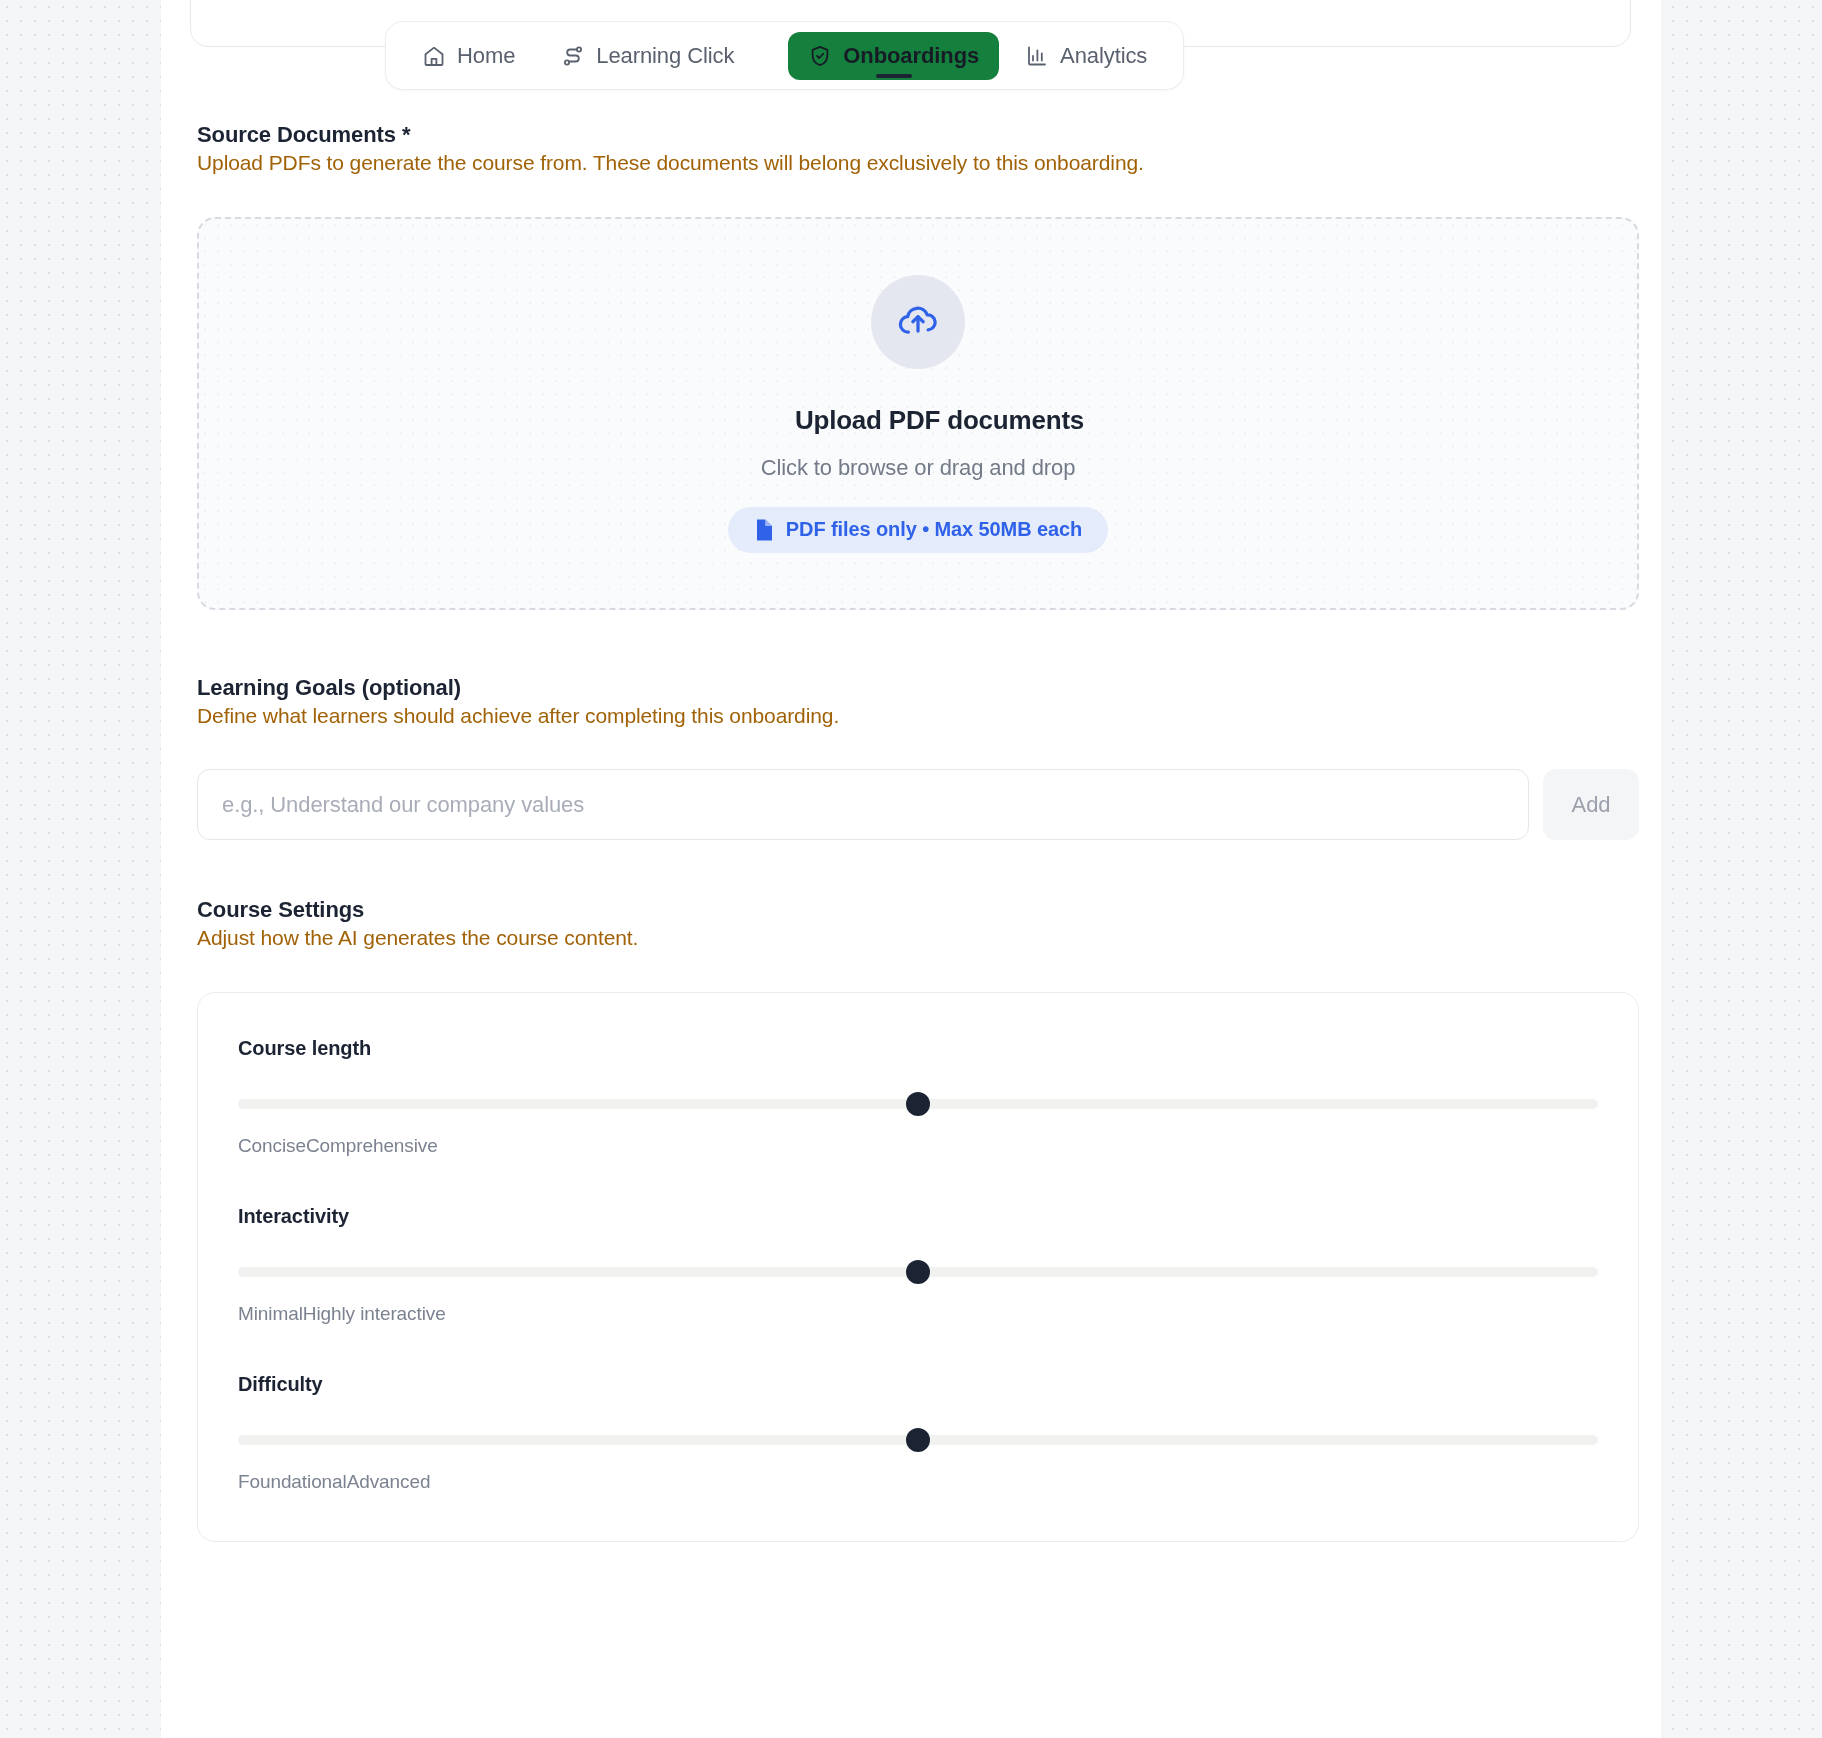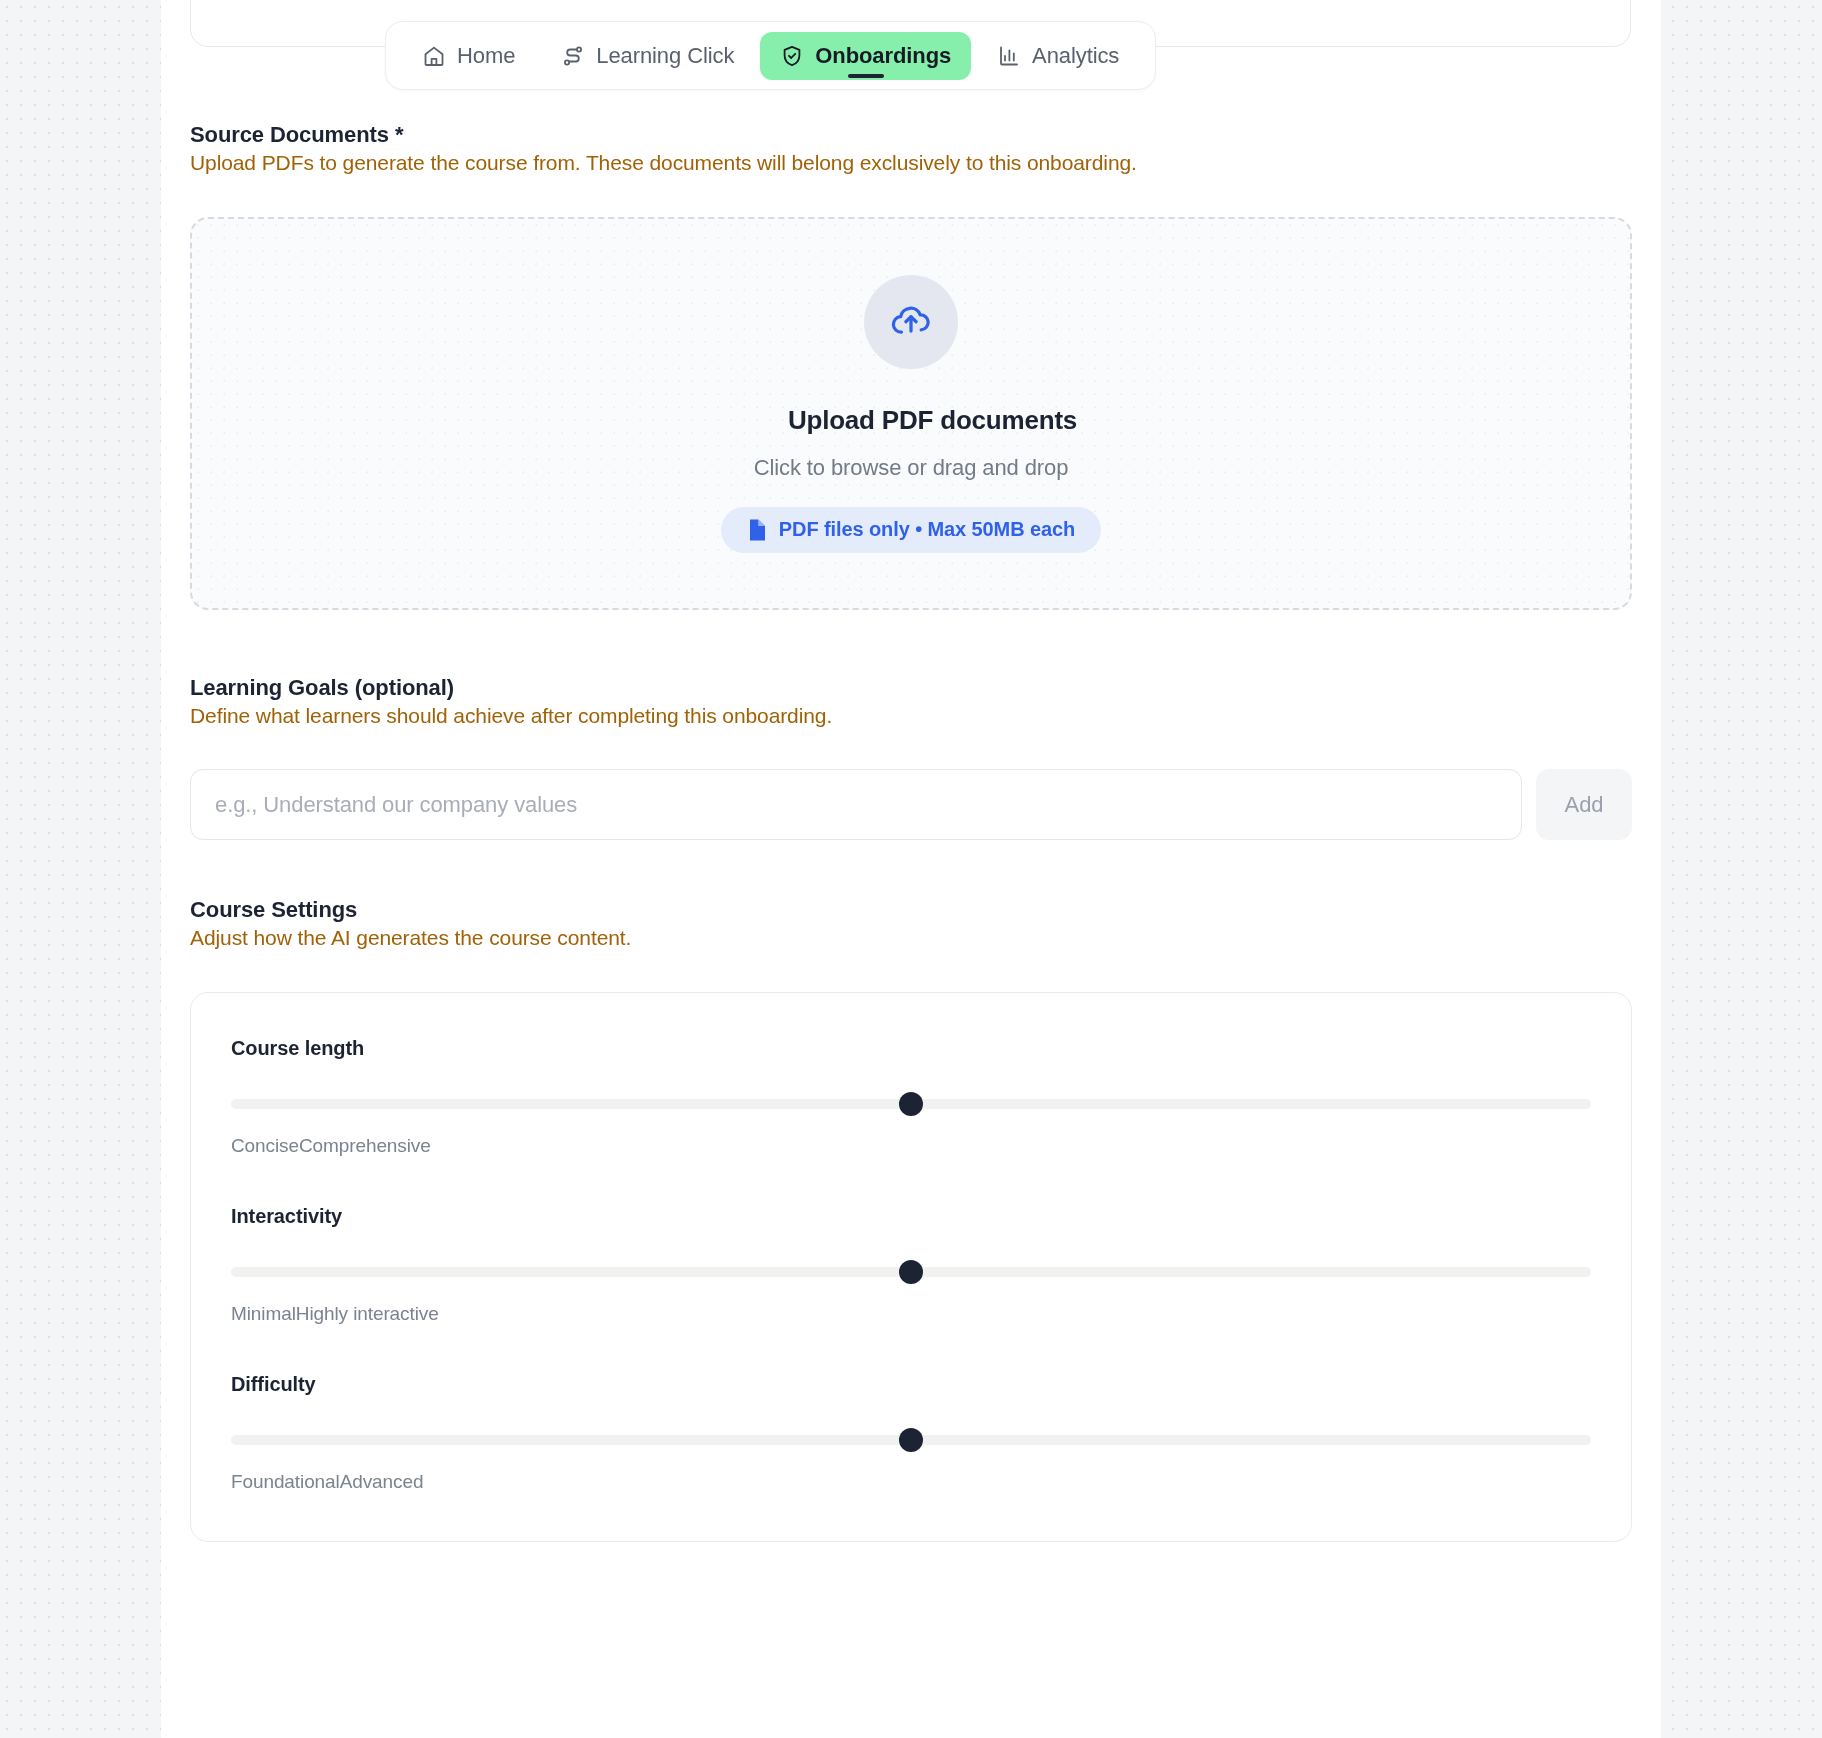--- a/index.html
+++ b/index.html
@@ -71,43 +71,44 @@
     position: relative;
     color: #5a616e;
     font-size: 22px;
     letter-spacing: -0.1px;
     white-space: nowrap;
   }
 
   .nav-item .nav-label { line-height: 1; }
 
   .nav-item.active {
-    background: #86efac;
+    background: #15803d;
     color: #161b26;
     font-weight: 600;
+    margin-left: 28px;
   }
 
   .nav-item.active .nav-underline {
     position: absolute;
     left: 50%;
     transform: translateX(-50%);
     bottom: 2px;
     width: 36px;
     height: 4px;
     border-radius: 3px;
     background: #1c2333;
   }
 
   .nav-icon { display: flex; align-items: center; justify-content: center; width: 24px; height: 24px; }
   .nav-icon svg { display: block; }
 
   
   .content {
     position: absolute;
-    left: 0;
+    left: 7px;
     top: 0;
     width: 1500px;
     padding: 122px 29px 0 29px;
   }
 
   .section-title {
     font-size: 22px;
     font-weight: 700;
     color: #1c2333;
     letter-spacing: -0.1px;

